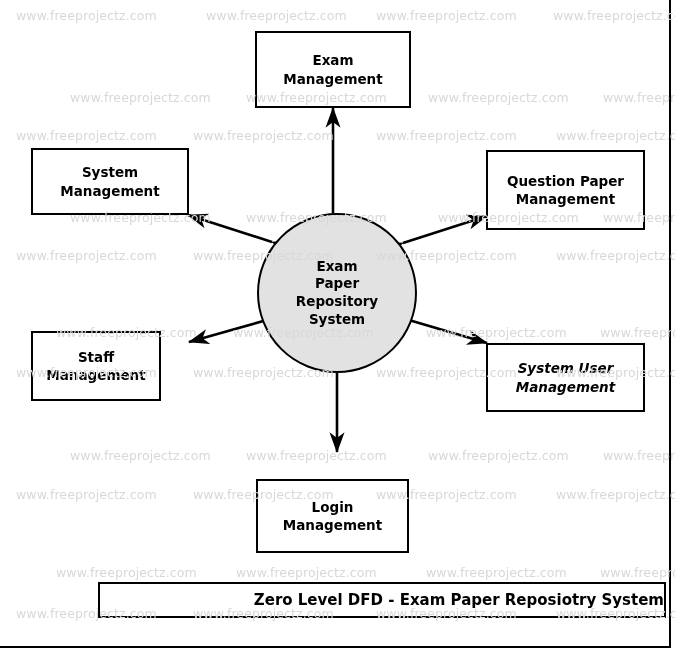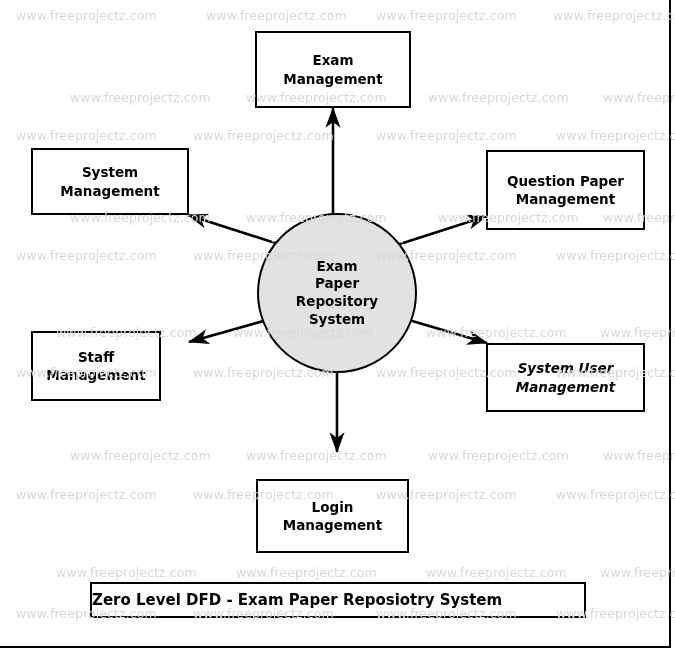--- a/index.html
+++ b/index.html
@@ -90,29 +90,29 @@
     font-weight: bold;
     font-size: 13.5px;
     color: #000;
     text-align: center;
     line-height: 1.3;
     white-space: pre-line;
   }
   
   #caption-bar {
     position: absolute;
-    left: 90px;
+    left: 98px;
     top: 582px;
-    width: 496px;
+    width: 568px;
     height: 36px;
     border: 2px solid #000;
     background: transparent;
     display: flex;
     align-items: center;
-    justify-content: flex-start;
+    justify-content: flex-end;
     box-sizing: border-box;
     z-index: 4;
   }
   #caption-text {
     font-family: "DejaVu Sans", sans-serif;
     font-weight: bold;
     font-size: 15px;
     color: #000;
     white-space: nowrap;
   }

